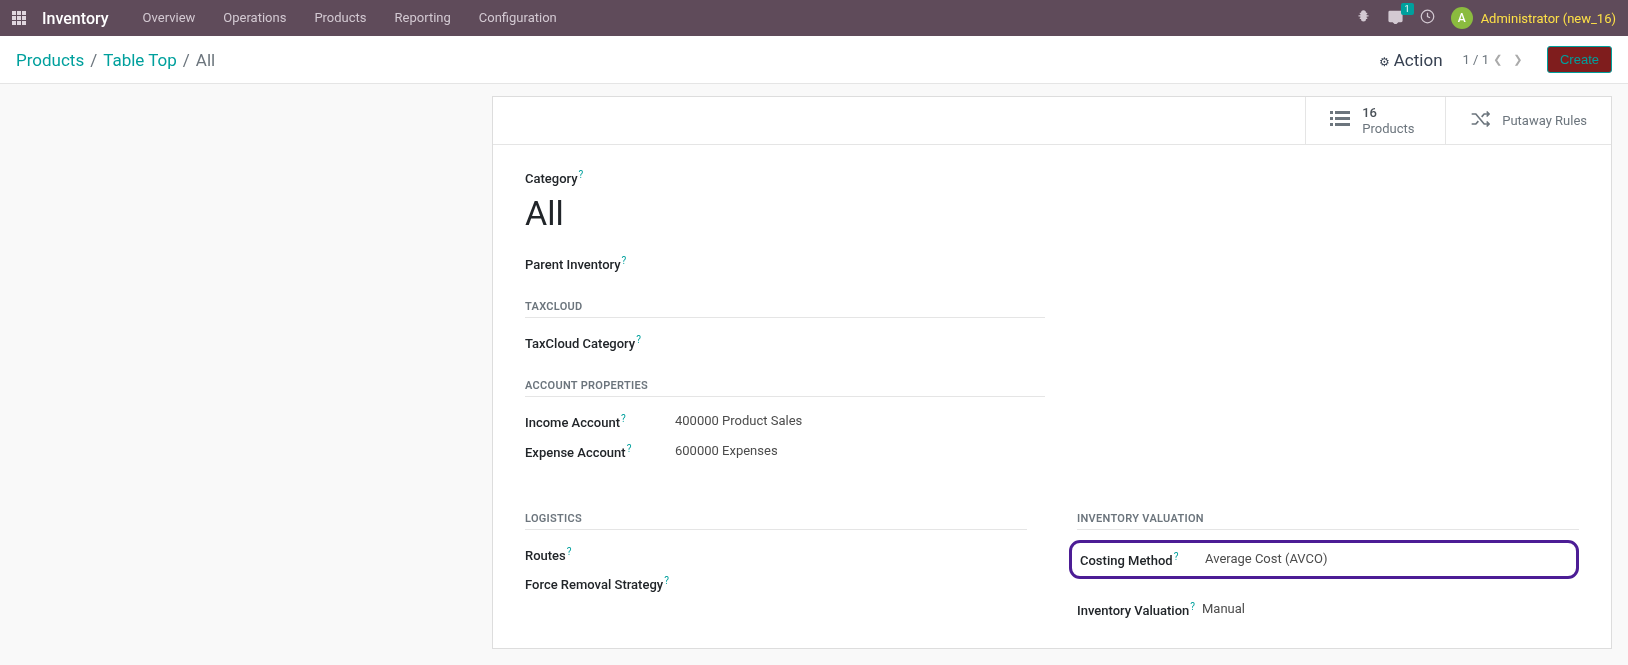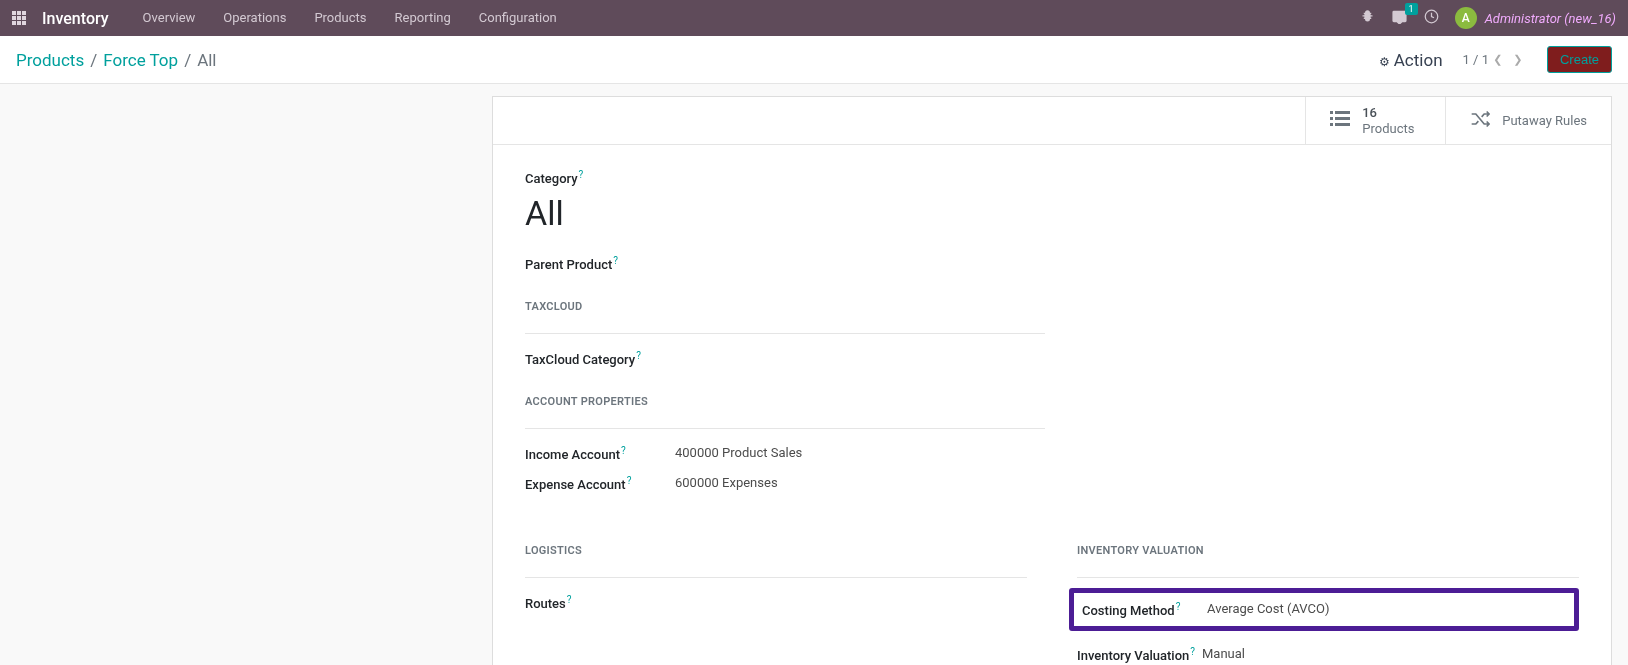--- a/index.html
+++ b/index.html
@@ -10,21 +10,21 @@
     .navbar-left { display: flex; align-items: center; gap: 4px; }
     .apps-icon { width: 18px; height: 18px; display: flex; flex-wrap: wrap; gap: 1px; cursor: pointer; margin-right: 8px; align-content: center; }
     .apps-icon span { width: 4px; height: 4px; background: #e0d6de; }
     .brand { color: #fff; font-weight: 500; font-size: 16px; margin-right: 18px; }
     .nav-link { color: #d3c9d2; padding: 0 12px; font-size: 13px; cursor: pointer; line-height: 34px; text-align: center; }
     .navbar-right { margin-left: auto; display: flex; align-items: center; gap: 16px; }
     .systray-icon { color: #d3c9d2; cursor: pointer; font-size: 15px; position: relative; }
     .badge { position: absolute; top: -6px; right: -10px; background: #00a09d; color: #fff; font-size: 9px; padding: 1px 4px; border-radius: 2px; }
     .user-section { display: flex; align-items: center; gap: 8px; cursor: pointer; }
     .avatar { width: 22px; height: 22px; border-radius: 50%; background: #8bbb3f; color: #fff; display: flex; align-items: center; justify-content: center; font-size: 12px; font-weight: 500; }
-    .user-name { color: #f0abfc; font-size: 13px; font-style: italic; }
+    .user-name { color: #fde047; font-size: 13px; }
 
     
     .control-panel { background: #fff; border-bottom: 1px solid #e5e5e5; padding: 10px 16px; display: flex; align-items: center; justify-content: space-between; }
     .breadcrumbs { display: flex; align-items: center; gap: 6px; font-size: 17px; }
     .bc-link { color: #00a09d; cursor: pointer; }
     .bc-sep { color: #6c757d; }
     .bc-current { color: #6c757d; }
     .cp-right { display: flex; align-items: center; gap: 20px; }
     .action-btn { color: #374151; font-size: 17px; cursor: pointer; display: flex; align-items: center; gap: 4px; }
     .gear-icon::before { content: "⚙"; font-size: 12px; }
@@ -43,26 +43,26 @@
     .stat-num { font-weight: 500; color: #495057; }
 
     .sheet-body { padding: 24px 32px; }
     .field-label { font-weight: 500; font-size: 13px; color: #212529; }
     .help-q { color: #00a09d; font-size: 10px; vertical-align: super; cursor: help; margin-left: 1px; }
     .title-value { font-size: 34px; font-weight: 400; color: #212529; margin: 6px 0 16px; }
     .field-row { display: flex; padding: 6px 0; font-size: 13px; }
     .field-row .f-label { width: 150px; flex-shrink: 0; }
     .f-value { color: #4c4c4c; }
     
-    .section-title { font-size: 11px; font-weight: 600; color: #6c757d; letter-spacing: 0.3px; border-bottom: 1px solid #e5e5e5; padding-bottom: 20px; margin: 22px 0 10px; text-transform: uppercase; }
+    .section-title { font-size: 11px; font-weight: 600; color: #6c757d; letter-spacing: 0.3px; border-bottom: 1px solid #e5e5e5; padding-bottom: 4px; margin: 22px 0 10px; text-transform: uppercase; }
     
     .columns { display: flex; gap: 50px; margin-top: 24px; }
     .col { flex: 1; }
 
-    .highlight-box { border: 5px solid #4c1d95; padding: 6px 8px; margin: 4px 0 9px -8px; border-radius: 3px; }
+    .highlight-box { border: 3px solid #4c1d95; padding: 6px 8px; margin: 4px 0 16px -8px; border-radius: 11px; }
     .highlight-box .field-row { padding: 2px 0; }
 
     svg.shuffle-icon { width: 20px; height: 18px; fill: none; stroke: #6c757d; stroke-width: 2; }
   </style>
 </head>
 <body>
 
 <div class="navbar">
   <div class="navbar-left">
     <div class="apps-icon">
@@ -105,21 +105,21 @@
       <div class="avatar">A</div>
       <div class="user-name">Administrator (new_16)</div>
     </div>
   </div>
 </div>
 
 <div class="control-panel">
   <div class="breadcrumbs">
     <span class="bc-link">Products</span>
     <span class="bc-sep">/</span>
-    <span class="bc-link">Force Top</span>
+    <span class="bc-link">Table Top</span>
     <span class="bc-sep">/</span>
     <span class="bc-current">All</span>
   </div>
   <div class="cp-right">
     <div class="action-btn">
       <span class="gear-icon"></span>
       <span>Action</span>
     </div>
     <div class="pager">
       <span>1 / 1</span>
@@ -165,21 +165,21 @@
     </div>
 
     <div class="sheet-body">
       <div>
         <span class="field-label">Category</span><span class="help-q">?</span>
       </div>
       <div class="title-value">All</div>
 
       <div class="field-row">
         <div class="f-label">
-          <span class="field-label">Parent Product</span><span class="help-q">?</span>
+          <span class="field-label">Parent Inventory</span><span class="help-q">?</span>
         </div>
         <div class="f-value"></div>
       </div>
 
       <div style="width:520px;">
         <div class="section-title">TAXCLOUD</div>
         <div class="field-row">
           <div class="f-label">
             <span class="field-label">TaxCloud Category</span><span class="help-q">?</span>
           </div>
@@ -200,20 +200,26 @@
           <div class="f-value">600000 Expenses</div>
         </div>
       </div>
 
       <div class="columns">
         <div class="col">
           <div class="section-title">LOGISTICS</div>
           <div class="field-row">
             <div class="f-label">
               <span class="field-label">Routes</span><span class="help-q">?</span>
+            </div>
+            <div class="f-value"></div>
+          </div>
+          <div class="field-row">
+            <div class="f-label" style="width:auto;">
+              <span class="field-label">Force Removal Strategy</span><span class="help-q">?</span>
             </div>
             <div class="f-value"></div>
           </div>
         </div>
 
         <div class="col">
           <div class="section-title">INVENTORY VALUATION</div>
           <div class="highlight-box">
             <div class="field-row">
               <div class="f-label" style="width:125px;">

